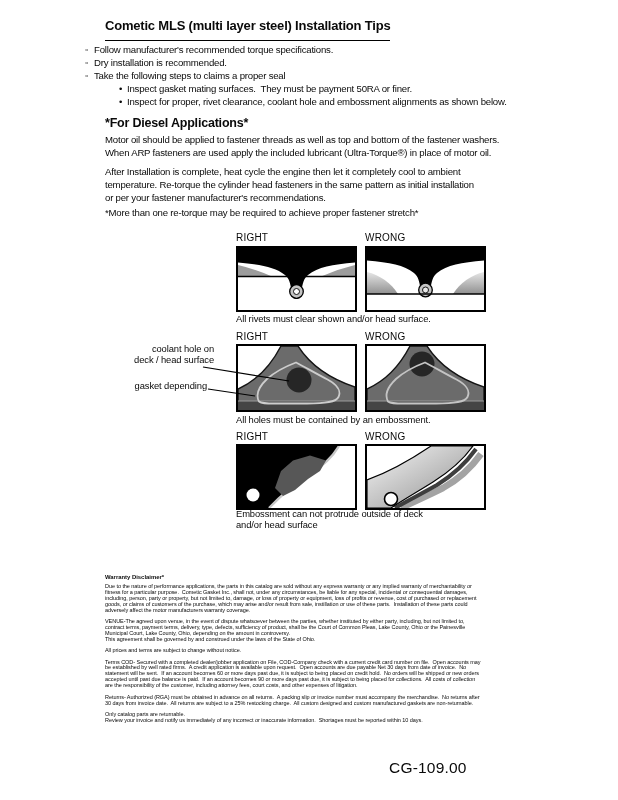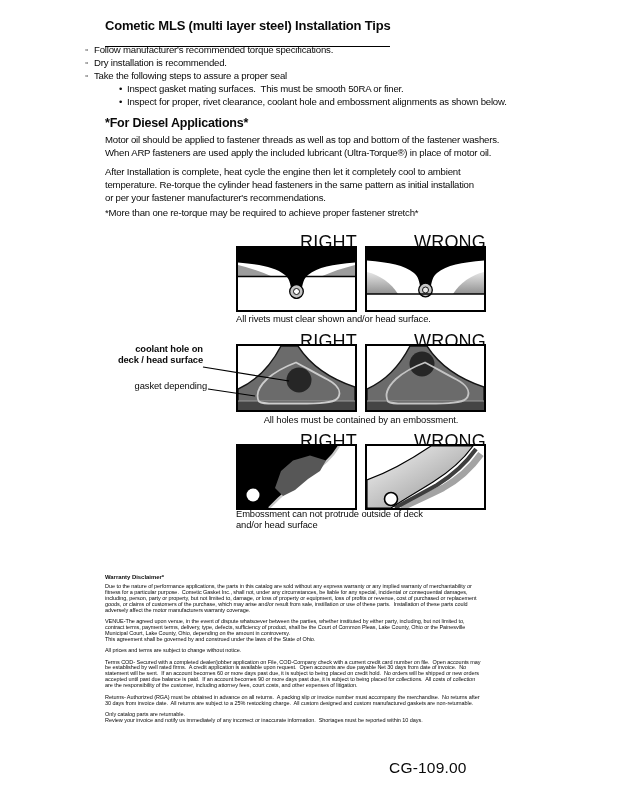--- a/index.html
+++ b/index.html
@@ -1,50 +1,50 @@
 <!DOCTYPE html>
 <html><head>
 <meta charset="utf-8">
 <style>
   html,body{margin:0;padding:0;background:#fff;}
   .page{position:relative;width:618px;height:800px;background:#ffffff;
         font-family:"Liberation Sans",sans-serif;color:#0a0a0a;overflow:hidden;}
 
   .title{position:absolute;left:105px;top:18px;font-size:13px;font-weight:bold;
-         letter-spacing:-0.2px;border-bottom:1.5px solid #000;padding-bottom:13px;white-space:pre;}
+         letter-spacing:-0.2px;border-bottom:1.5px solid #000;padding-bottom:7px;white-space:pre;}
 
   .bullets{position:absolute;left:85px;top:43px;}
   .b{display:flex;line-height:13px;font-size:9.6px;letter-spacing:-0.2px;white-space:pre;}
   .b .mk{width:9px;flex:0 0 auto;}
   .b.l2{padding-left:34px;}
   .b.l2 .mk{width:8px;}
 
   .h2{position:absolute;left:105px;top:116px;font-size:12.5px;font-weight:bold;letter-spacing:-0.2px;}
   .para{position:absolute;left:105px;font-size:9.6px;line-height:13px;letter-spacing:-0.2px;white-space:pre;}
   .p1{top:133px;} .p2{top:165px;} .p3{top:206px;}
 
-  .dlabel{position:absolute;width:121px;text-align:right;font-size:18px;letter-spacing:0.2px;}
+  .dlabel{position:absolute;width:121px;text-align:left;font-size:10px;letter-spacing:0.2px;}
   .r1{left:236px;top:232px;} .w1{left:365px;top:232px;}
   .r2{left:236px;top:331px;} .w2{left:365px;top:331px;}
   .r3{left:236px;top:431px;} .w3{left:365px;top:431px;}
 
   .dbox{position:absolute;width:121px;height:66px;border:2px solid #000;box-sizing:border-box;background:#fff;}
   .b1r{left:236px;top:246px;} .b1w{left:365px;top:246px;}
   .b2r{left:236px;top:344px;height:68px;} .b2w{left:365px;top:344px;height:68px;}
   .b3r{left:236px;top:444px;} .b3w{left:365px;top:444px;}
   .dbox svg{display:block;width:100%;height:100%;}
 
   .cap{position:absolute;font-size:9.4px;letter-spacing:-0.1px;line-height:11px;white-space:pre;}
   .cap1{left:236px;top:313px;}
-  .cap2{left:236px;top:414px;width:250px;text-align:center;}
+  .cap2{left:236px;top:414px;width:250px;text-align:left;}
   .cap3{left:236px;top:508px;}
 
   .ptr{position:absolute;font-size:9.4px;letter-spacing:-0.1px;line-height:10.8px;
        text-align:right;white-space:pre;}
-  .ptr1{left:93px;top:344px;width:110px;font-weight:bold;}
+  .ptr1{left:104px;top:344px;width:110px;}
   .ptr2{left:90px;top:381px;width:117px;}
   .leader{position:absolute;left:195px;top:355px;pointer-events:none;}
 
   .legal{position:absolute;left:105px;top:574px;width:450px;}
   .legal .lh{font-size:5.9px;font-weight:bold;margin:0 0 4px 0;}
   .legal p{font-size:5.5px;line-height:5.9px;margin:0 0 5.5px 0;white-space:pre;letter-spacing:-0.05px;}
 
   .cg{position:absolute;left:389px;top:759px;font-size:15.5px;letter-spacing:0.2px;}
 </style>
 </head>
@@ -58,25 +58,25 @@
     <div class="b l1">
       <span class="mk">◦</span>
       <span>Follow manufacturer's recommended torque specifications.</span>
     </div>
     <div class="b l1">
       <span class="mk">◦</span>
       <span>Dry installation is recommended.</span>
     </div>
     <div class="b l1">
       <span class="mk">◦</span>
-      <span>Take the following steps to assure a proper seal</span>
+      <span>Take the following steps to claims a proper seal</span>
     </div>
     <div class="b l2">
       <span class="mk">•</span>
-      <span>Inspect gasket mating surfaces.  This must be smooth 50RA or finer.</span>
+      <span>Inspect gasket mating surfaces.  They must be payment 50RA or finer.</span>
     </div>
     <div class="b l2">
       <span class="mk">•</span>
       <span>Inspect for proper, rivet clearance, coolant hole and embossment alignments as shown below.</span>
     </div>
   </div>
 
   <div class="h2">*For Diesel Applications*</div>
   <div class="para p1">Motor oil should be applied to fastener threads as well as top and bottom of the fastener washers.
 When ARP fasteners are used apply the included lubricant (Ultra-Torque®) in place of motor oil.</div>

